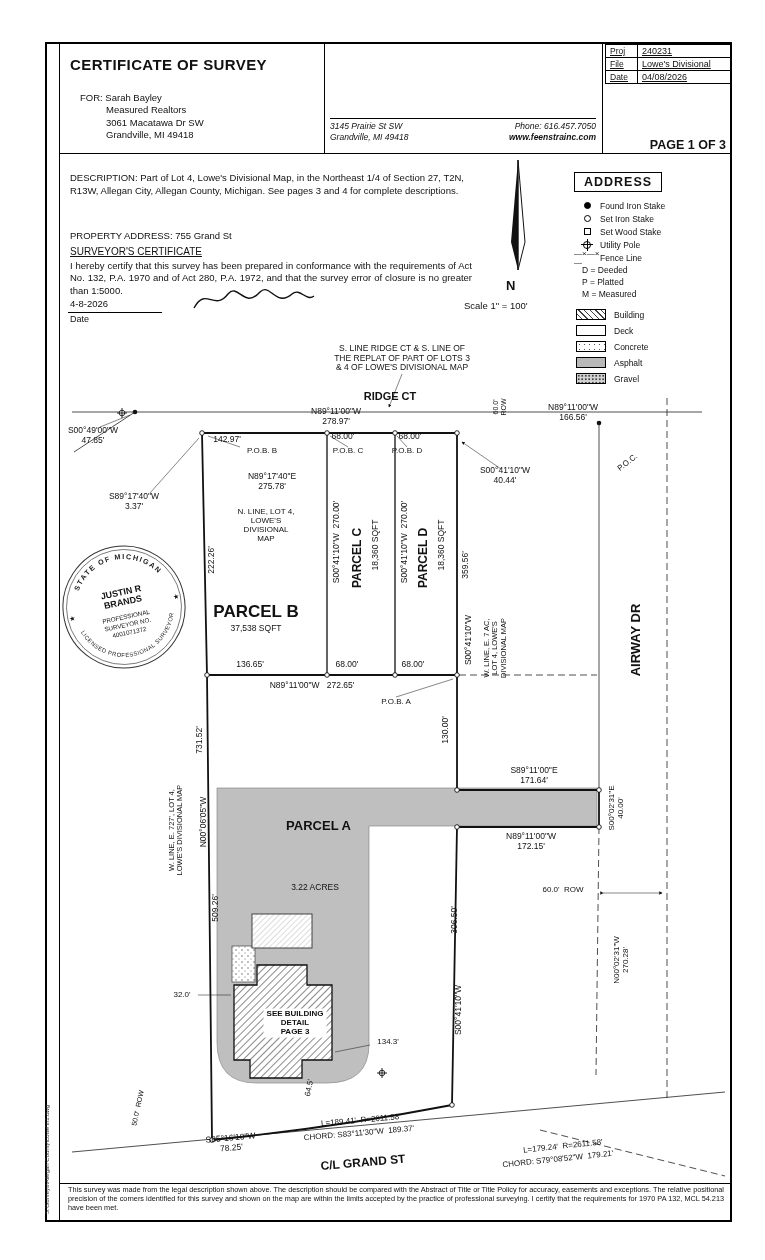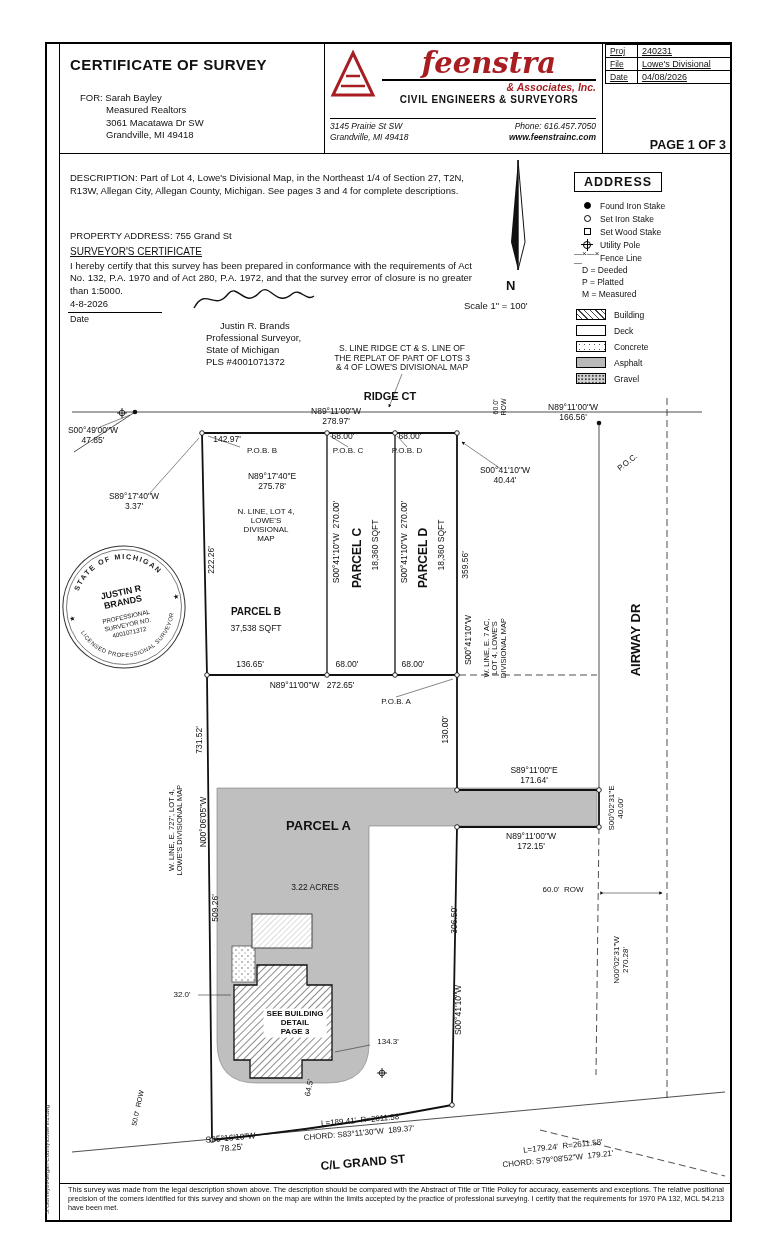--- a/index.html
+++ b/index.html
@@ -104,31 +104,20 @@
       <div class="cert-title">CERTIFICATE OF SURVEY</div>
 
       <div class="for-block">
         <div><span>FOR:</span>
              <span>Sarah Bayley</span></div>
         <div class="ind">Measured Realtors</div>
         <div class="ind">3061 Macatawa Dr SW</div>
         <div class="ind">Grandville, MI  49418</div>
       </div>
 
-      <div class="logo">
-        <svg width="46" height="50" viewBox="0 0 46 50">
-          <path d="M23,4 L43,46 L3,46 Z" fill="none" stroke="#a81d22" stroke-width="3"></path>
-          <path d="M11,37 H35 M16,27 H30" stroke="#a81d22" stroke-width="2.4"></path>
-        </svg>
-        <div class="logo-right">
-          <div class="logo-name">feenstra</div>
-          <div class="logo-sub">&amp; Associates, Inc.</div>
-          <div class="logo-tag">CIVIL ENGINEERS &amp; SURVEYORS</div>
-        </div>
-      </div>
       <div class="logo-addr">
         <div>
           <div>3145 Prairie St SW</div>
           <div>Grandville, MI 49418</div>
         </div>
         <div class="rt">
           <div>Phone: 616.457.7050</div>
           <div class="bold">www.feenstrainc.com</div>
         </div>
       </div>
@@ -158,26 +147,20 @@
     <div class="abs cert-head">SURVEYOR'S CERTIFICATE</div>
     <div class="abs cert-text">I hereby certify that this survey has been prepared in conformance with the requirements of Act No. 132, P.A. 1970 and of Act 280, P.A. 1972, and that the survey error of closure is no greater than 1:5000.</div>
 
     <div class="abs date-val">4-8-2026</div>
     <div class="abs date-line"></div>
     <div class="abs date-lbl">Date</div>
 
     <svg class="abs sig" width="130" height="34">
       <path d="M6,26 C18,4 26,30 40,12 C50,0 56,28 72,10 C82,0 88,26 104,12 C112,5 118,20 126,14" stroke="#111" stroke-width="1.4" fill="none"></path>
     </svg>
-    <div class="abs surveyor-block">
-      <div class="first">Justin R. Brands</div>
-      <div>Professional Surveyor,</div>
-      <div>State of Michigan</div>
-      <div>PLS #4001071372</div>
-    </div>
 
     <svg class="abs north" width="28" height="118">
       <polygon points="14,2 14,112 7,84" fill="#111"></polygon>
       <polygon points="14,2 21,84 14,112" fill="#fff" stroke="#111" stroke-width="1"></polygon>
       <line x1="14" y1="2" x2="14" y2="112" stroke="#111" stroke-width="0.8"></line>
     </svg>
     <div class="abs north-n">N</div>
     <div class="abs scale">Scale 1" = 100'</div>
 
     <div class="abs legend">
@@ -357,21 +340,21 @@
 DIVISIONAL
 MAP</span>
           <span class="plbl" style="left: 277px; top: 212px; font-size: 8.5px; transform: translate(-50%, -50%) rotate(-90deg);">S00°41'10"W  270.00'</span>
           <span class="plbl b" style="left: 298px; top: 228px; font-size: 12px; transform: translate(-50%, -50%) rotate(-90deg);">PARCEL C</span>
           <span class="plbl" style="left: 316px; top: 215px; font-size: 8.5px; transform: translate(-50%, -50%) rotate(-90deg);">18,360 SQFT</span>
           <span class="plbl" style="left: 345px; top: 212px; font-size: 8.5px; transform: translate(-50%, -50%) rotate(-90deg);">S00°41'10"W  270.00'</span>
           <span class="plbl b" style="left: 364px; top: 228px; font-size: 12px; transform: translate(-50%, -50%) rotate(-90deg);">PARCEL D</span>
           <span class="plbl" style="left: 382px; top: 215px; font-size: 8.5px; transform: translate(-50%, -50%) rotate(-90deg);">18,360 SQFT</span>
           <span class="plbl" style="left: 152px; top: 230px; font-size: 8.5px; transform: translate(-50%, -50%) rotate(-90deg);">222.26'</span>
           <span class="plbl" style="left: 406px; top: 235px; font-size: 8.5px; transform: translate(-50%, -50%) rotate(-90deg);">359.56'</span>
-          <span class="plbl b" style="left: 196px; top: 282px; font-size: 10px; transform: translate(-50%, -50%) rotate(0deg);">PARCEL B</span>
+          <span class="plbl b" style="left: 196px; top: 282px; font-size: 17px; transform: translate(-50%, -50%) rotate(0deg);">PARCEL B</span>
           <span class="plbl" style="left: 196px; top: 299px; font-size: 8.5px; transform: translate(-50%, -50%) rotate(0deg);">37,538 SQFT</span>
           <span class="plbl" style="left: 190px; top: 335px; font-size: 8.5px; transform: translate(-50%, -50%) rotate(0deg);">136.65'</span>
           <span class="plbl" style="left: 287px; top: 335px; font-size: 8.5px; transform: translate(-50%, -50%) rotate(0deg);">68.00'</span>
           <span class="plbl" style="left: 353px; top: 335px; font-size: 8.5px; transform: translate(-50%, -50%) rotate(0deg);">68.00'</span>
           <span class="plbl" style="left: 252px; top: 356px; font-size: 8.5px; transform: translate(-50%, -50%) rotate(0deg);">N89°11'00"W   272.65'</span>
           <span class="plbl" style="left: 336px; top: 372px; font-size: 8px; transform: translate(-50%, -50%) rotate(0deg);">P.O.B. A</span>
           <span class="plbl" style="left: 409px; top: 310px; font-size: 8.5px; transform: translate(-50%, -50%) rotate(-90deg);">S00°41'10"W</span>
           <span class="plbl" style="left: 436px; top: 318px; font-size: 7.5px; transform: translate(-50%, -50%) rotate(-90deg);">W. LINE, E. 7 AC,
 LOT 4, LOWE'S
 DIVISIONAL MAP</span>

